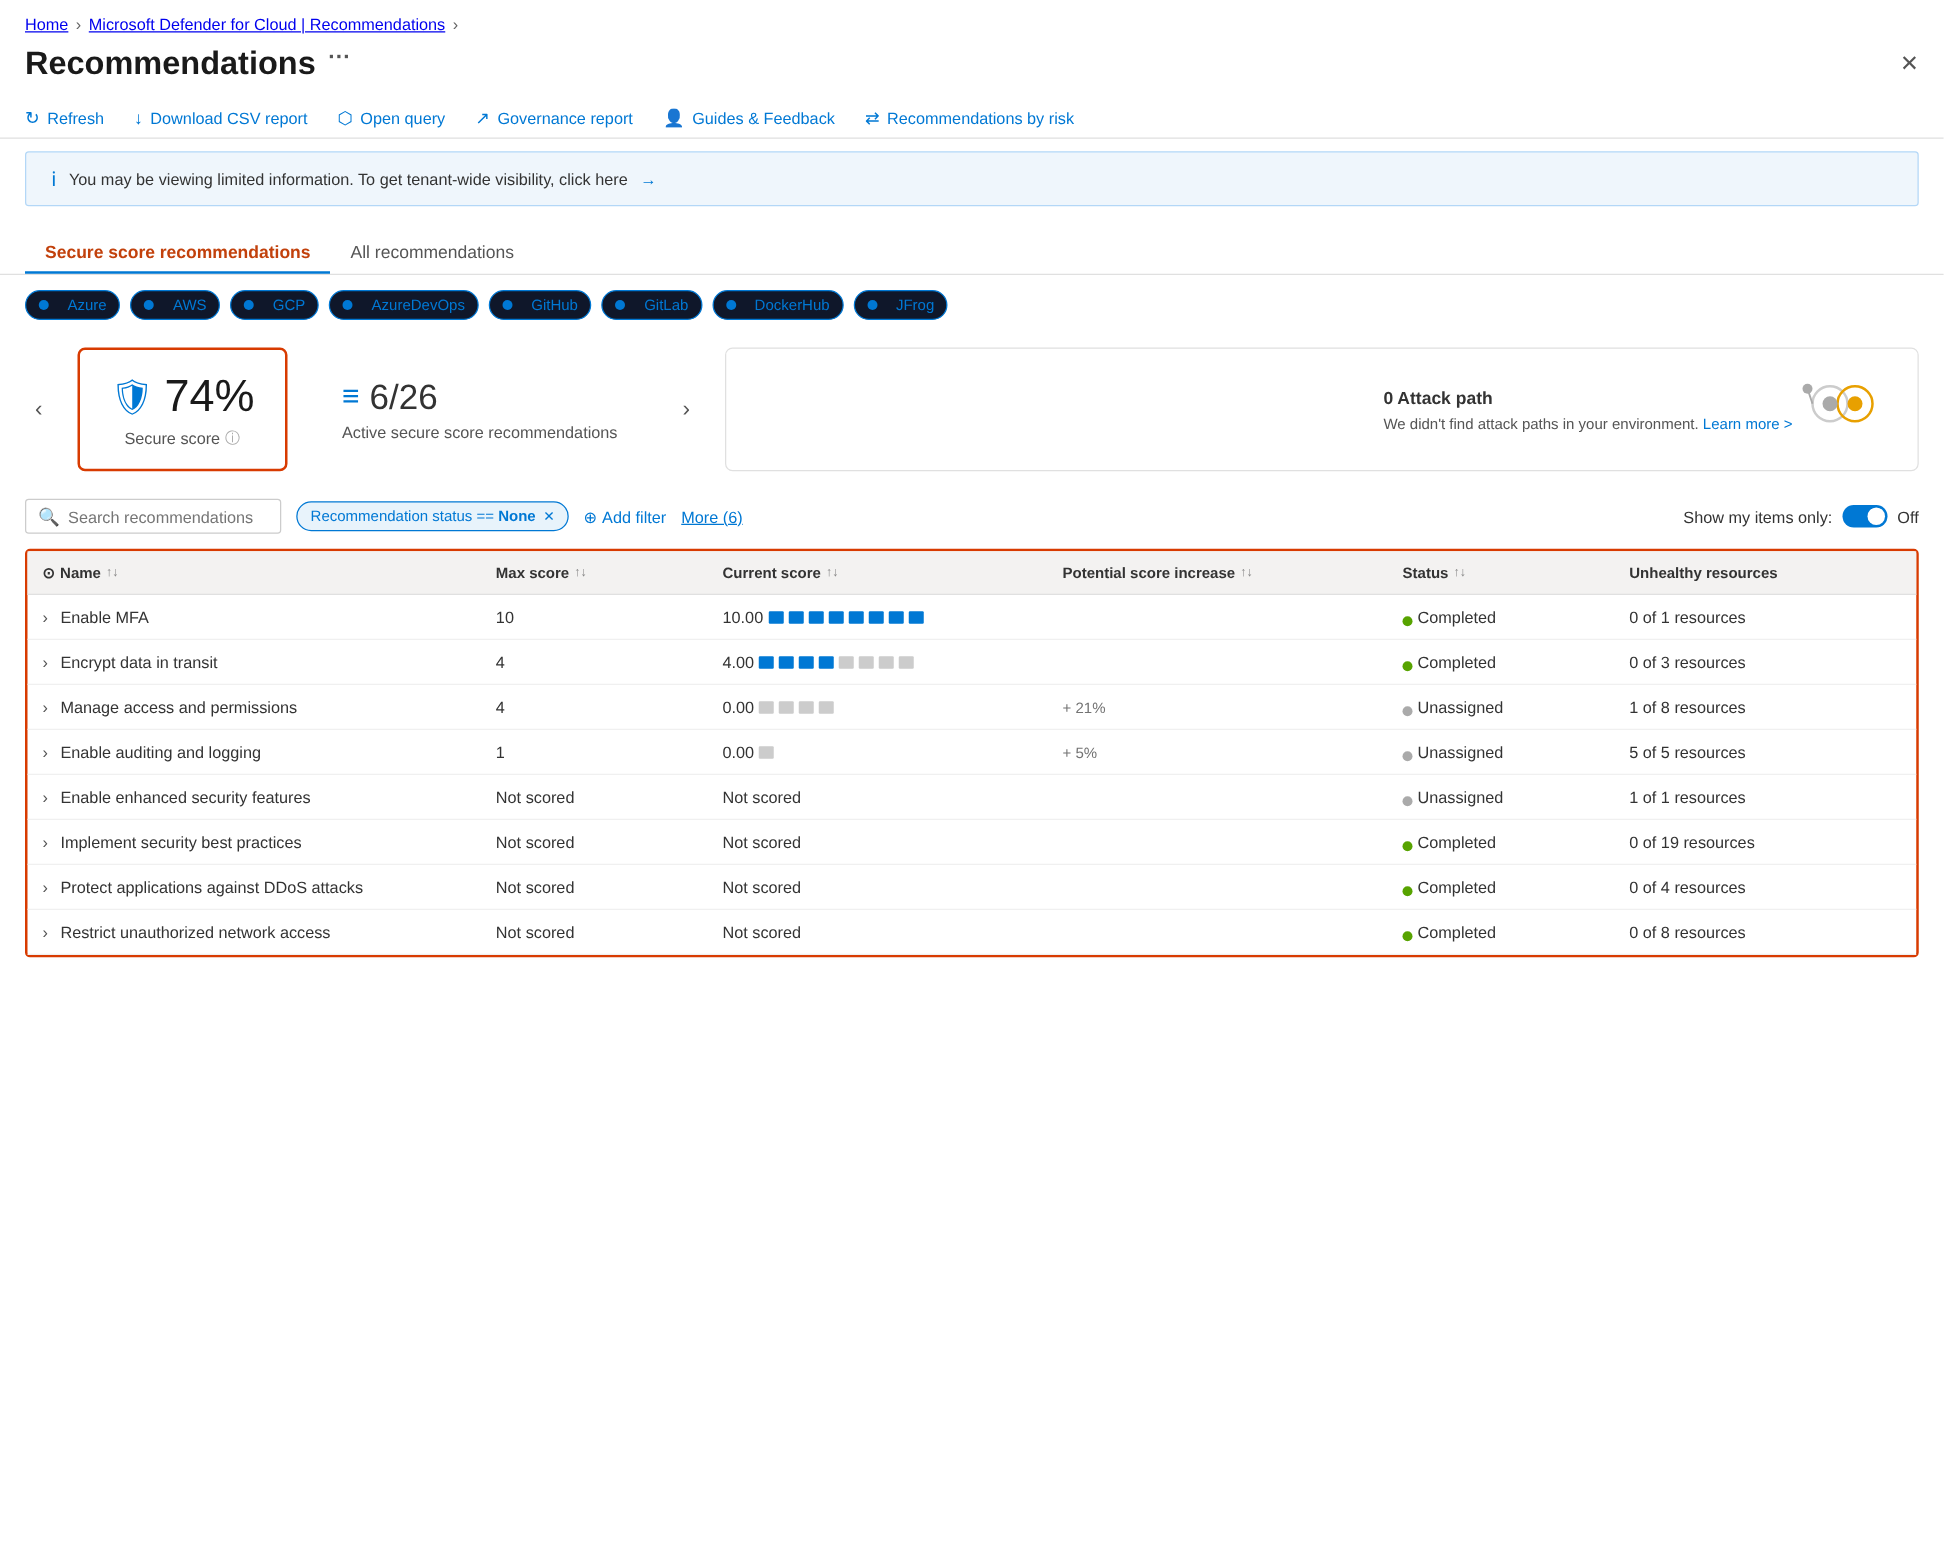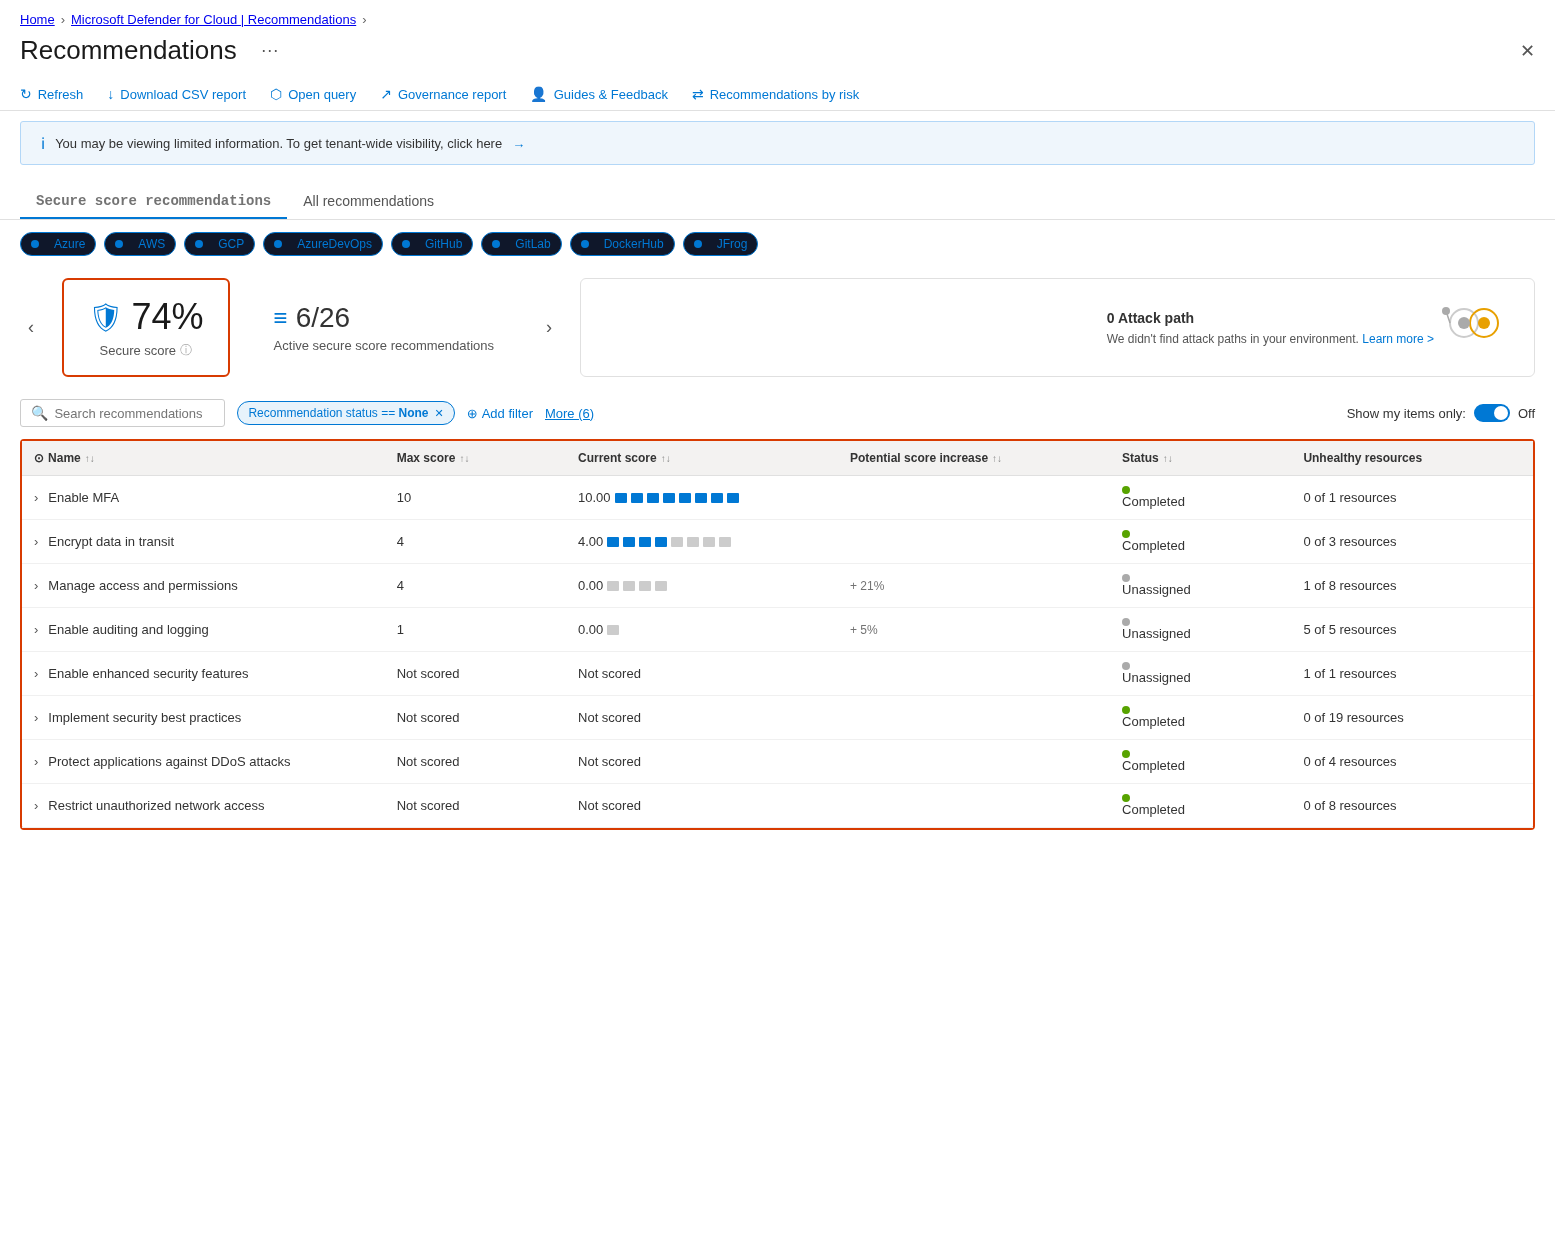--- a/index.html
+++ b/index.html
@@ -1,31 +1,31 @@
 <!DOCTYPE html>
 <html><head>
   <meta charset="utf-8">
   <style>
     * { box-sizing: border-box; margin: 0; padding: 0; }
     body { font-family: 'Segoe UI', sans-serif; font-size: 14px; color: #333; background: #fff; }
     .breadcrumb { display: flex; align-items: center; gap: 6px; padding: 12px 20px 4px; font-size: 13px; color: #0078d4; }
     .breadcrumb span { color: #666; }
     .page-header { display: flex; align-items: center; justify-content: space-between; padding: 4px 20px 12px; }
-    .page-title { font-size: 26px; font-weight: 400; color: #1a1a1a; display: flex; align-items: center; gap: 24px; }
+    .page-title { font-size: 26px; font-weight: 700; color: #1a1a1a; display: flex; gap: 10px; }
     .page-title .ellipsis { font-size: 18px; color: #555; cursor: pointer; }
     .close-btn { font-size: 18px; cursor: pointer; color: #555; background: none; border: none; }
     .toolbar { display: flex; align-items: center; gap: 24px; padding: 8px 20px; border-bottom: 1px solid #e0e0e0; }
     .toolbar-item { display: flex; align-items: center; gap: 6px; cursor: pointer; color: #0078d4; font-size: 13px; text-decoration: none; }
     .toolbar-icon { font-size: 14px; }
     .info-banner { display: flex; align-items: center; gap: 10px; padding: 10px 20px; background: #eff6fc; border: 1px solid #b3d7f7; margin: 10px 20px; border-radius: 3px; font-size: 13px; color: #333; }
     .info-icon { color: #0078d4; font-size: 16px; }
     .info-banner a { color: #0078d4; text-decoration: none; }
     .tabs { display: flex; gap: 0; padding: 10px 20px 0; border-bottom: 1px solid #e0e0e0; }
     .tab { padding: 8px 16px; cursor: pointer; font-size: 14px; color: #555; border-bottom: 2px solid transparent; }
-    .tab.active { color: #737373; font-weight: 600; border-bottom: 2px solid #0078d4; font-family: Liberation Mono, monospace; }
+    .tab.active { color: #c2410c; font-weight: 600; border-bottom: 2px solid #0078d4; }
     .filter-pills { display: flex; align-items: center; gap: 8px; padding: 12px 20px; flex-wrap: wrap; }
     .pill { display: flex; align-items: center; gap: 6px; padding: 4px 10px; border-radius: 16px; border: 1px solid #ccc; font-size: 12px; cursor: pointer; }
     .pill.active { background: #0f172a; border-color: #0078d4; color: #0078d4; gap: 15px; }
     .pill .dot { width: 8px; height: 8px; border-radius: 50%; }
     .pill .dot.blue { background: #0078d4; }
     .score-section { display: flex; align-items: stretch; padding: 10px 20px; gap: 20px; position: relative; }
     .nav-arrow { display: flex; align-items: center; justify-content: center; cursor: pointer; color: #555; font-size: 18px; padding: 0 8px; }
     .score-card { border: 2px solid #d83b01; border-radius: 6px; padding: 16px 24px; display: flex; flex-direction: column; align-items: center; min-width: 160px; }
     .score-value { font-size: 36px; font-weight: 300; color: #1a1a1a; display: flex; align-items: center; gap: 8px; }
     .score-label { font-size: 13px; color: #555; display: flex; align-items: center; gap: 4px; margin-top: 4px; }
@@ -54,21 +54,21 @@
     .table-row { display: grid; grid-template-columns: 2fr 1fr 1.5fr 1.5fr 1fr 1.2fr; padding: 10px 12px; border-bottom: 1px solid #f0f0f0; font-size: 13px; align-items: center; }
     .row-expand { cursor: pointer; color: #555; margin-right: 6px; }
     .row-name { display: flex; align-items: center; gap: 4px; }
     .score-bar { display: flex; align-items: center; gap: 4px; }
     .bar-segment { height: 10px; width: 12px; border-radius: 1px; }
     .bar-filled { background: #0078d4; }
     .bar-empty { background: #ccc; }
     .status-dot { width: 8px; height: 8px; border-radius: 50%; display: inline-block; margin-right: 4px; }
     .status-green { background: #57a300; }
     .status-gray { background: #aaa; }
-    .status-cell { display: flex; align-items: flex-start; flex-direction: column; }
+    .status-cell { display: flex; align-items: flex-end; }
     .potential { color: #737373; font-size: 12px; }
   </style>
 </head>
 <body>
 
 <div class="breadcrumb">
   <a href="#">Home</a>
   <span>›</span>
   <a href="#">Microsoft Defender for Cloud | Recommendations</a>
   <span>›</span>

